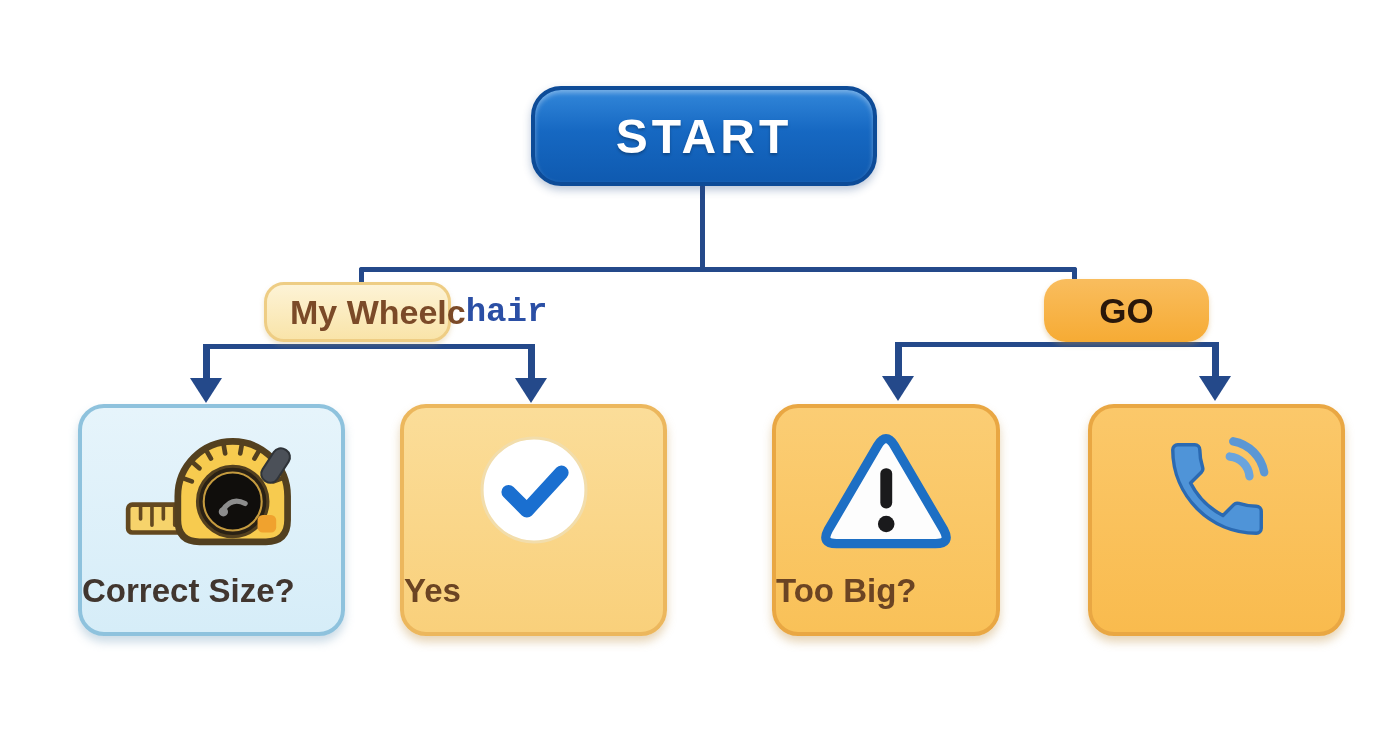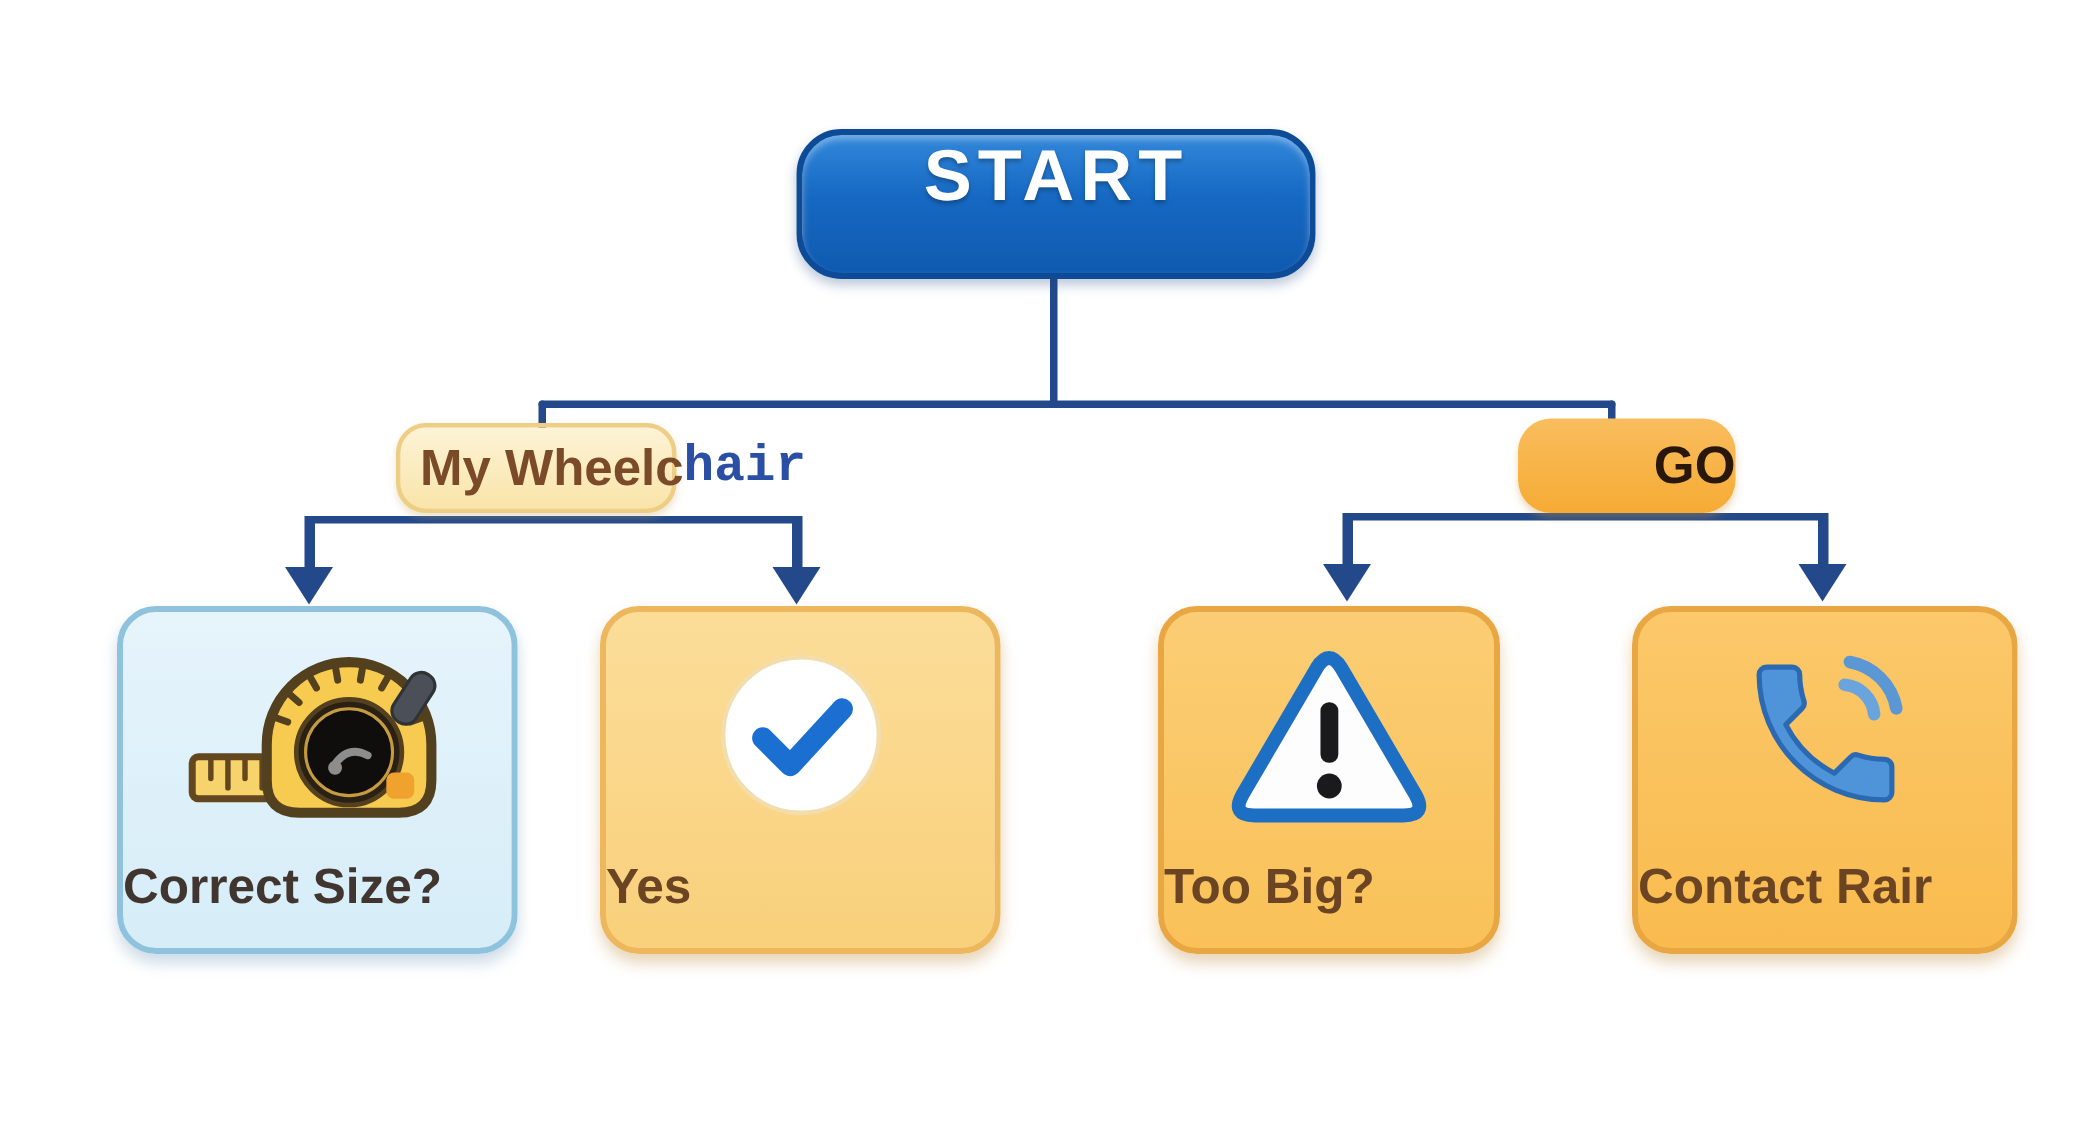--- a/index.html
+++ b/index.html
@@ -10,42 +10,42 @@
   
   .line{position:absolute;background:#24498a;border-radius:3px;z-index:1;}
   .arrow-shaft{position:absolute;width:7px;background:#24498a;z-index:1;}
   .arrow-head{position:absolute;width:0;height:0;border-left:16px solid transparent;
     border-right:16px solid transparent;border-top:25px solid #24498a;z-index:1;}
   
   .start-node{
     position:absolute;left:531px;top:86px;width:346px;height:100px;box-sizing:border-box;
     background:linear-gradient(180deg,#3287da 0%,#1668c2 45%,#0f5ab0 100%);
     border:4px solid #0d4b97;border-radius:30px;z-index:3;
-    display:flex;align-items:flex-start;justify-content:center;
+    display:flex;align-items:center;justify-content:center;
     box-shadow:inset 0 3px 5px rgba(255,255,255,.35), 0 4px 8px rgba(30,70,130,.30);
   }
   .start-node span{
     color:#ffffff;font-size:48px;font-weight:bold;letter-spacing:4px;
     text-shadow:0 2px 3px rgba(0,0,0,.28);
   }
   
   .pill{position:absolute;box-sizing:border-box;z-index:4;display:flex;align-items:center;}
   .pill-wheelchair{
     left:264px;top:282px;width:187px;height:60px;border-radius:20px;
     background:linear-gradient(180deg,#fdf3d6 0%,#f9e4a9 100%);
     border:3px solid #eecd84;box-shadow:0 3px 5px rgba(200,170,100,.30);
-    padding-left:13px;white-space:nowrap;overflow:visible;
+    padding-left:23px;white-space:nowrap;overflow:visible;
   }
   .pill-wheelchair .txt{font-size:34px;font-weight:700;}
   .txt-brown{color:#7b4a28;}
   .txt-blue{color:#2b4fa5;font-family:Liberation Mono, monospace;}
   .pill-go{
-    left:1012px;top:279px;width:145px;height:63px;border-radius:22px;
+    left:1044px;top:279px;width:165px;height:63px;border-radius:22px;
     background:linear-gradient(180deg,#f9bd5e 0%,#f6ab34 100%);
-    box-shadow:0 3px 5px rgba(200,150,60,.35);justify-content:flex-end;
+    box-shadow:0 3px 5px rgba(200,150,60,.35);justify-content:center;
   }
   .pill-go span{font-size:35px;font-weight:800;color:#29170a;}
   
   .card{
     position:absolute;top:404px;height:232px;box-sizing:border-box;border-radius:26px;z-index:3;
   }
   .card .label{
     position:absolute;left:0;right:0;bottom:22px;
     font-size:33px;font-weight:700;
   }
@@ -147,16 +147,15 @@
   </div>
 
   <div class="card card-orange2">
     <div class="icon-wrap" style="top:22px;">
       <svg width="118" height="118" viewBox="0 0 24 24" aria-hidden="true">
         <path d="M6.62 10.79c1.44 2.83 3.76 5.14 6.59 6.59l2.2-2.2c.27-.27.67-.36 1.02-.24 1.12.37 2.33.57 3.57.57.55 0 1 .45 1 1V20c0 .55-.45 1-1 1-9.39 0-17-7.61-17-17 0-.55.45-1 1-1h3.5c.55 0 1 .45 1 1 0 1.25.2 2.45.57 3.57.11.35.03.74-.25 1.02l-2.2 2.2z" fill="#4f94d8" stroke="#2b6ab2" stroke-width="0.7" stroke-linejoin="round"></path>
         <path d="M14.6 5.4 a4.4 4.4 0 0 1 4.0 4.0" stroke="#6aa4dd" stroke-width="1.7" fill="none" stroke-linecap="round"></path>
         <path d="M15.3 2.3 a7.8 7.8 0 0 1 6.3 6.3" stroke="#5b97d4" stroke-width="1.7" fill="none" stroke-linecap="round"></path>
       </svg>
     </div>
-    <div class="label">Contact Rair</div>
   </div>
 
 </div>
 
 </body></html>

